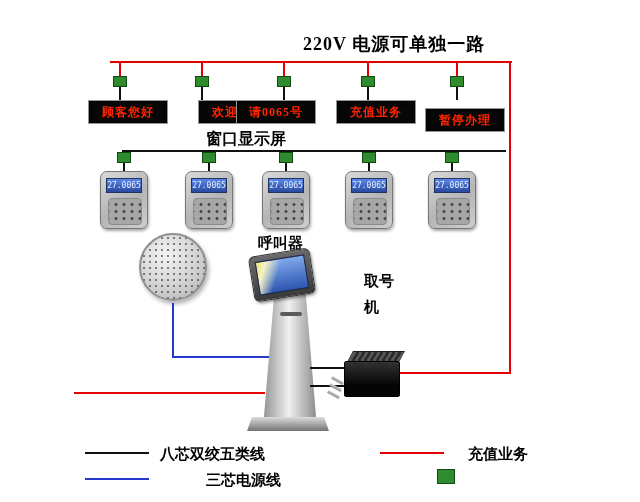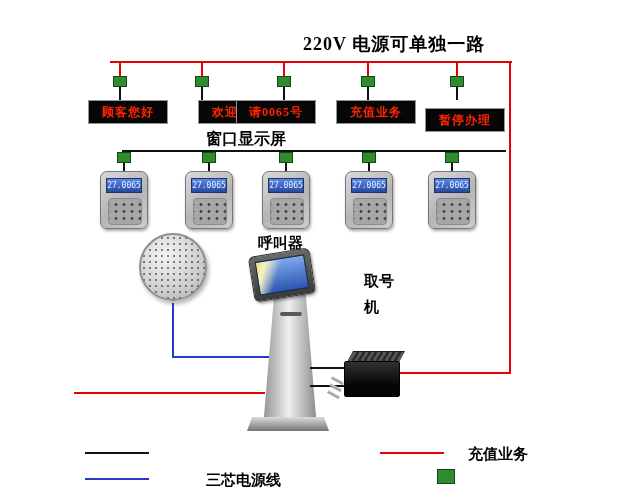--- a/index.html
+++ b/index.html
@@ -176,20 +176,21 @@
 
   <div class="pbox-top"></div>
   <div class="pbox"></div>
   <div class="pbox-pin" style="left:331px; top:379px;"></div>
   <div class="pbox-pin" style="left:329px; top:386px;"></div>
   <div class="pbox-pin" style="left:327px; top:393px;"></div>
 
   <div class="hline red" style="left:74px; top:392px; width:191px;"></div>
 
   <div class="hline blk" style="left:85px; top:452px; width:64px;"></div>
+  <div class="label" style="left:160px; top:443px;">八芯双绞五类线</div>
 
   <div class="hline red" style="left:380px; top:452px; width:64px;"></div>
   <div class="label" style="left:468px; top:443px;">充值业务</div>
 
   <div class="hline blu" style="left:85px; top:478px; width:64px;"></div>
   <div class="label" style="left:206px; top:469px;">三芯电源线</div>
 
   <div class="amp-sq legend" style="left:437px; top:469px;"></div>
 
 </div>

